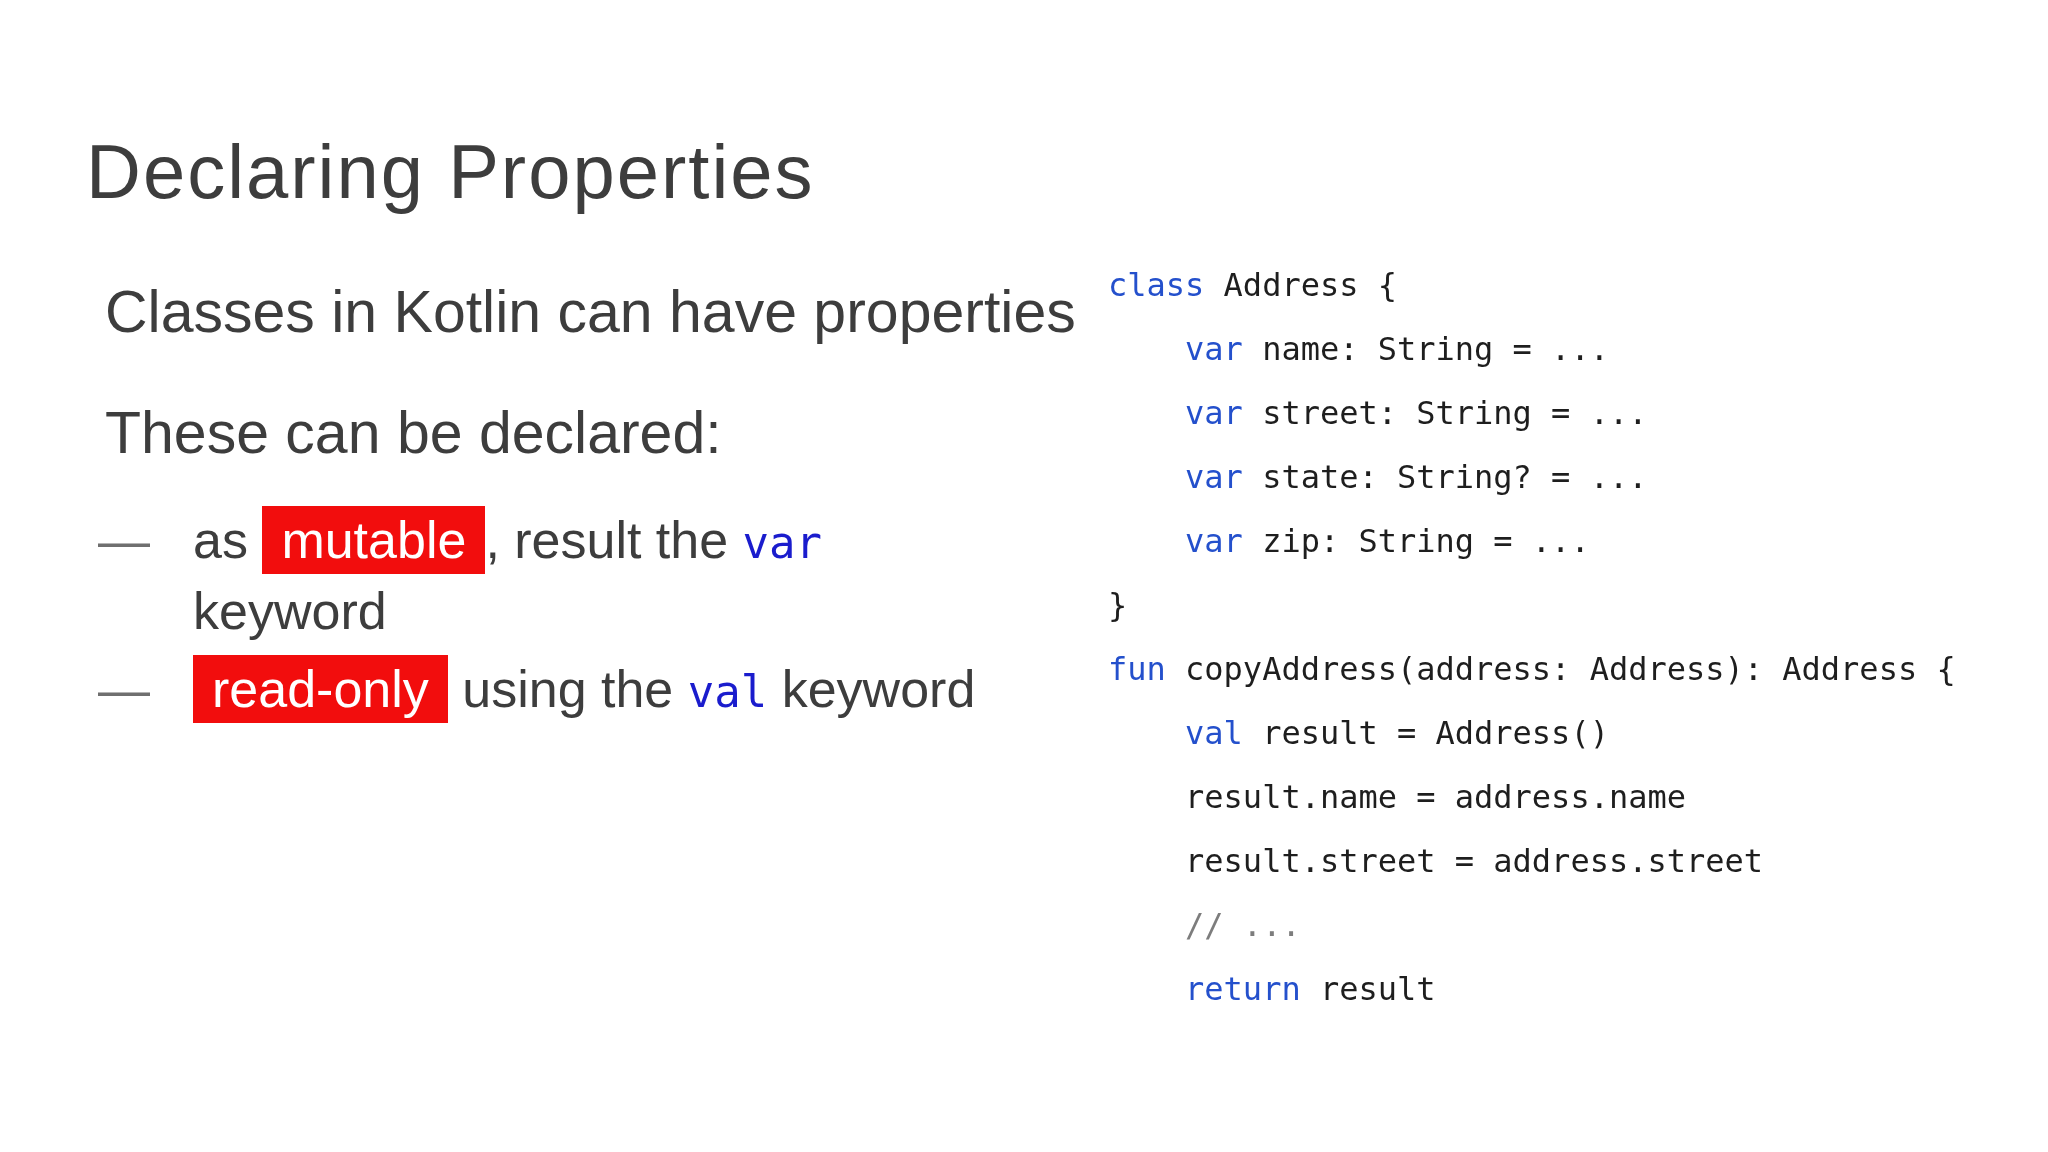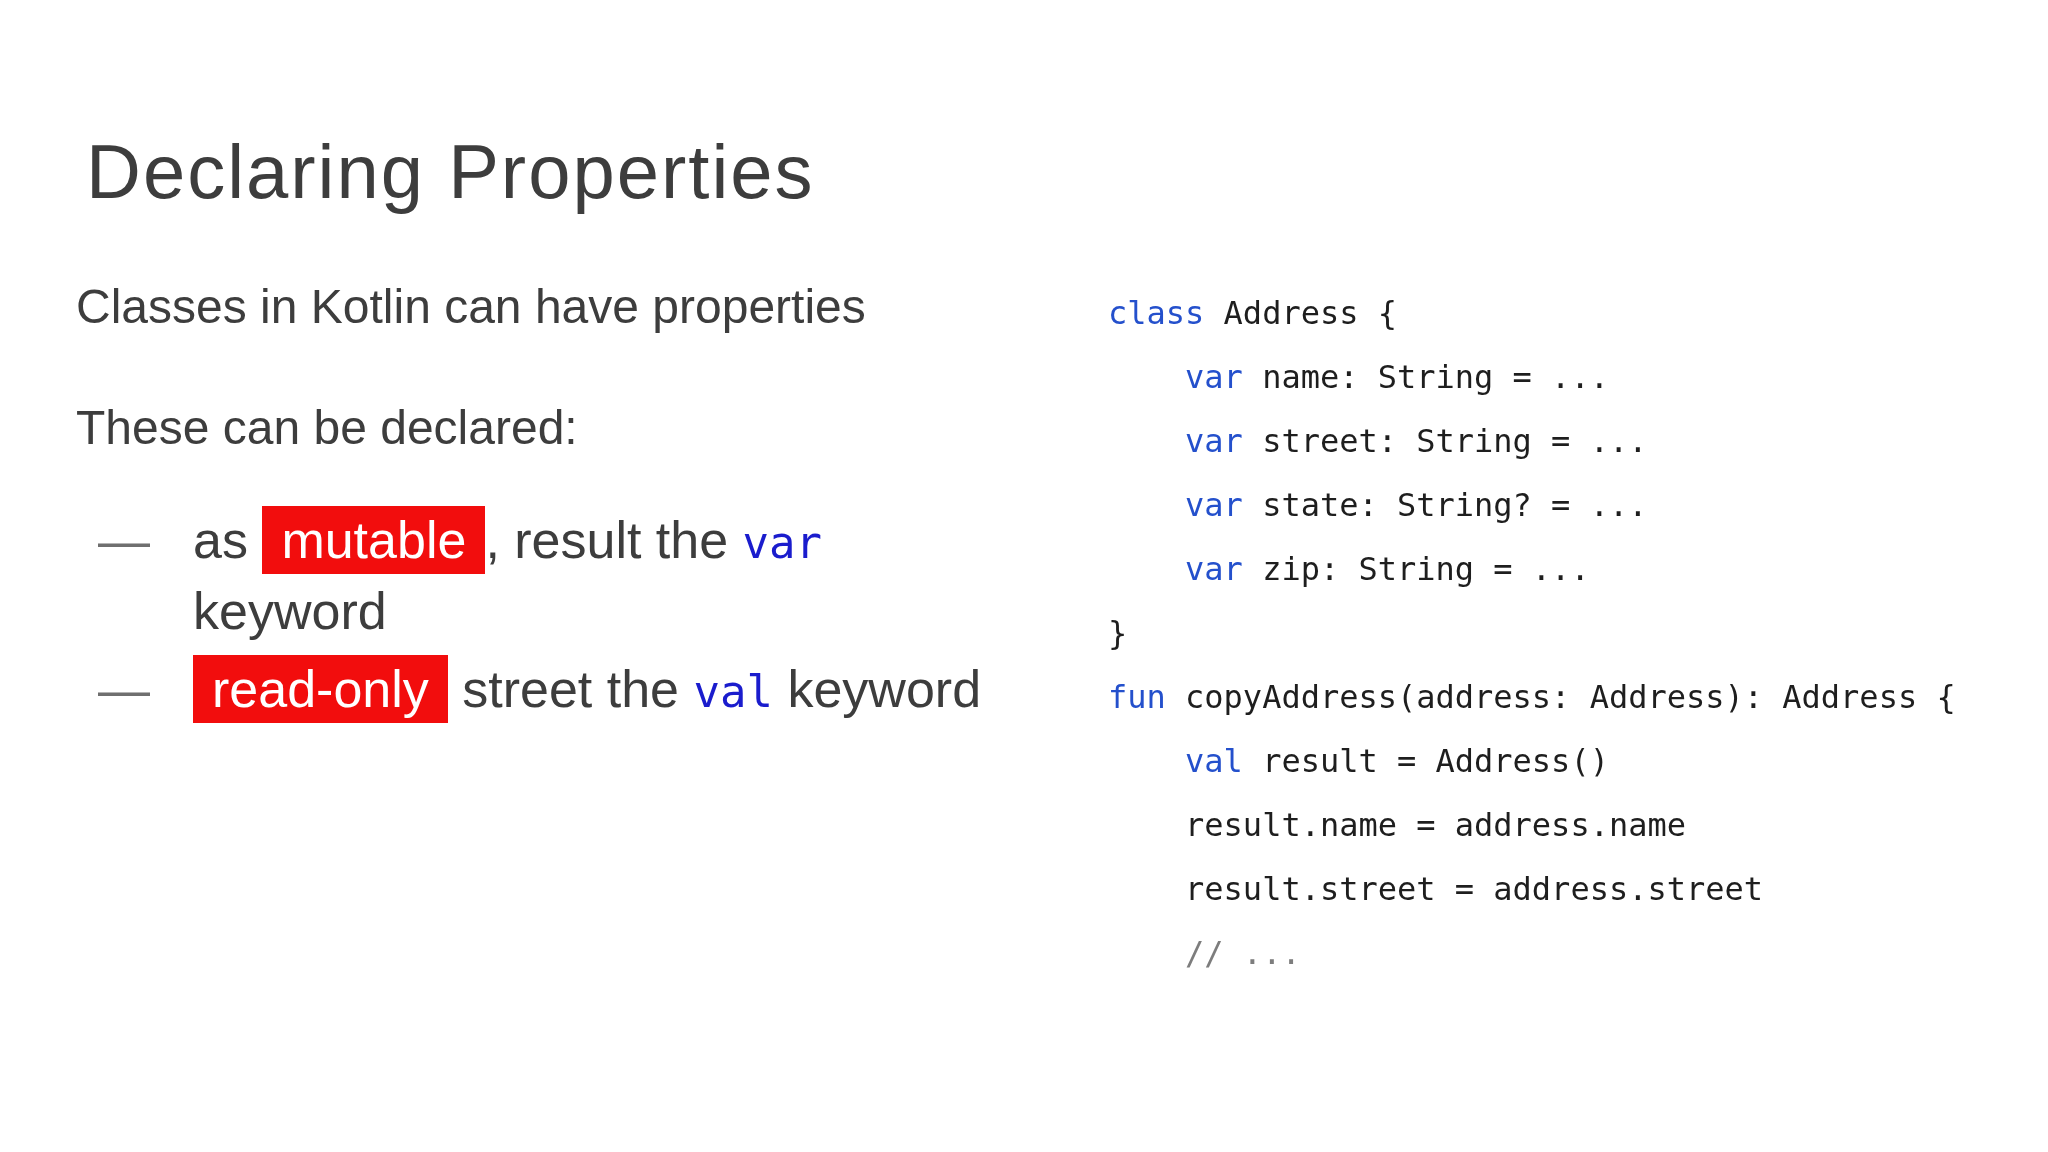--- a/index.html
+++ b/index.html
@@ -11,37 +11,37 @@
   html,body{margin:0;padding:0;}
   body{font-family:"Liberation Sans","DejaVu Sans",sans-serif;}
   .slide{position:relative;width:2048px;height:1000px;background:var(--slide-bg);overflow:hidden;}
 
   .title{
     position:absolute;left:86px;top:134px;
     font-size:76px;line-height:1;letter-spacing:2px;
     color:var(--title-color);white-space:nowrap;
   }
   .para{
-    position:absolute;left:76px;
-    font-size:48px;line-height:1;color:var(--body-color);white-space:nowrap;
+    position:absolute;left:105px;
+    font-size:59px;line-height:1;color:var(--body-color);white-space:nowrap;
   }
   .para.p1{top:283px;}
   .para.p2{top:404px;text-align:right;}
 
   .bullets{position:absolute;left:88px;top:506px;font-size:52px;color:var(--body-color);}
   .bullet-item{display:grid;grid-template-columns:105px auto;line-height:68px;}
   .bullet-item + .bullet-item{margin-top:10px;}
   .bullet-marker{color:var(--marker-color);padding-left:10px;}
   .bullet-content{white-space:nowrap;}
 
   .hl{background:var(--hl-bg);color:var(--hl-text);padding:5px 19px;}
   .ikw{font-family:"DejaVu Sans Mono","Liberation Mono",monospace;font-size:44px;color:var(--ikw);}
 
   .code{
-    position:absolute;left:1108px;top:281px;
+    position:absolute;left:1108px;top:253px;
     font-family:"DejaVu Sans Mono","Liberation Mono",monospace;
     font-size:32px;line-height:64px;color:var(--code-text);
     white-space:pre;
   }
   .code .kw{color:var(--ckw);}
   .code .cmt{color:var(--code-comment);}
 </style>
 </head>
 <body>
 
@@ -51,18 +51,18 @@
   <div class="para p1">Classes in Kotlin can have properties</div>
   <div class="para p2">These can be declared:</div>
 
   <div class="bullets">
       <div class="bullet-item">
         <div class="bullet-marker">—</div>
         <div class="bullet-content"><span class="">as </span><span class="hl">mutable</span><span class="">, result the </span><span class="ikw">var</span><br><span class="">keyword</span></div>
       </div>
       <div class="bullet-item">
         <div class="bullet-marker">—</div>
-        <div class="bullet-content"><span class="hl">read-only</span><span class=""> street the </span><span class="ikw">val</span><span class=""> keyword</span></div>
+        <div class="bullet-content"><span class="hl">read-only</span><span class=""> using the </span><span class="ikw">val</span><span class=""> keyword</span></div>
       </div>
     </div>
 
   <div class="code"><div><span class="kw">class</span><span class=""> Address {</span></div><div><span class="">    </span><span class="kw">var</span><span class=""> name: String = ...</span></div><div><span class="">    </span><span class="kw">var</span><span class=""> street: String = ...</span></div><div><span class="">    </span><span class="kw">var</span><span class=""> state: String? = ...</span></div><div><span class="">    </span><span class="kw">var</span><span class=""> zip: String = ...</span></div><div><span class="">}</span></div><div><span class="kw">fun</span><span class=""> copyAddress(address: Address): Address {</span></div><div><span class="">    </span><span class="kw">val</span><span class=""> result = Address()</span></div><div><span class="">    result.name = address.name</span></div><div><span class="">    result.street = address.street</span></div><div><span class="">    </span><span class="cmt">// ...</span></div><div><span class="">    </span><span class="kw">return</span><span class=""> result</span></div><div><span class="">}</span></div></div>
 </div>
 
 </body></html>

